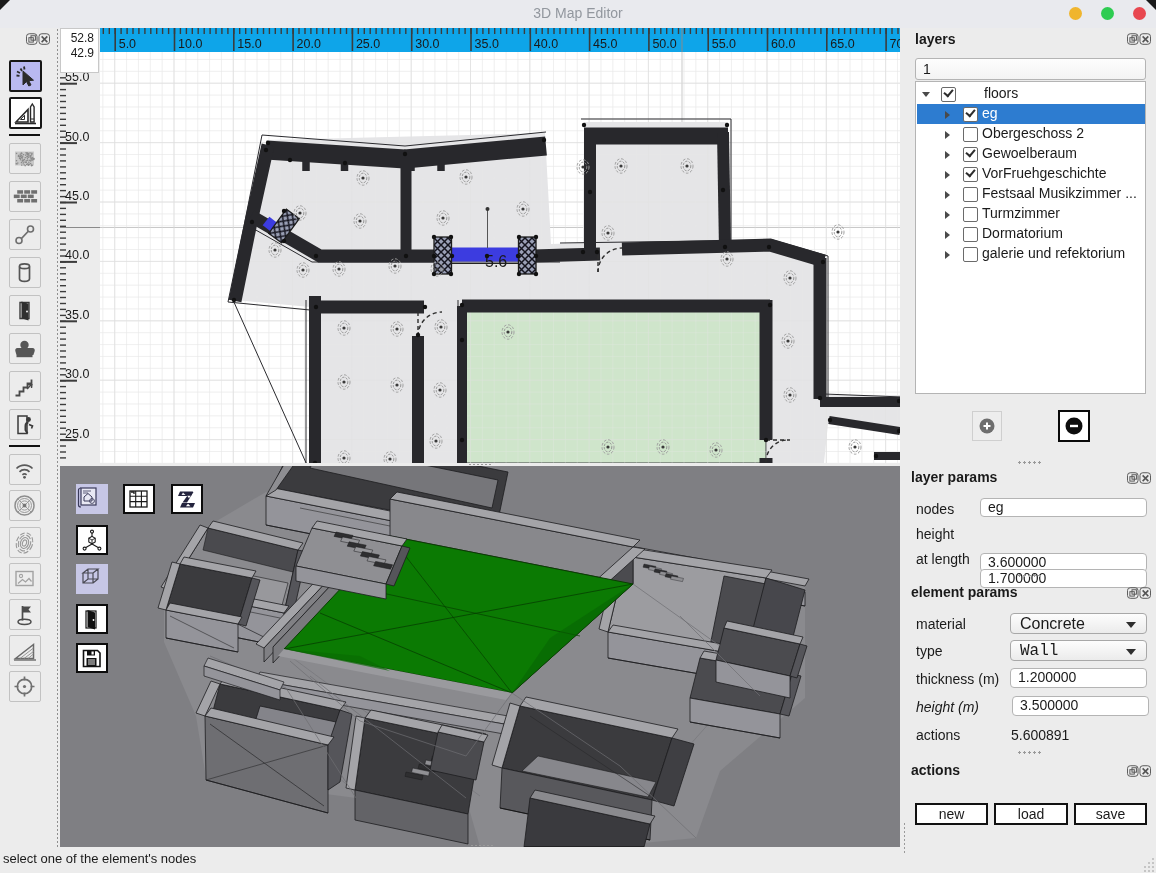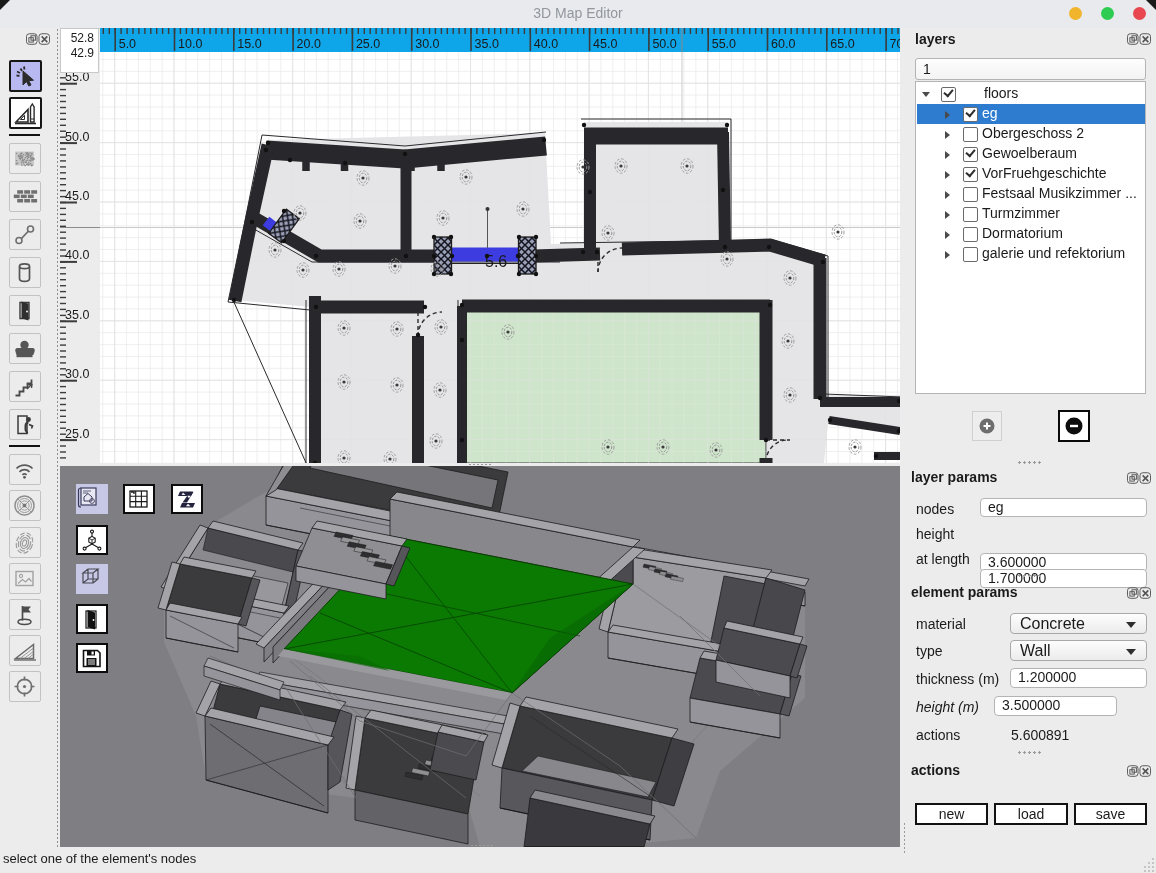--- a/index.html
+++ b/index.html
@@ -959,25 +959,25 @@
         <rect x="0.5" y="0.5" width="11" height="11" rx="3"></rect>
         <rect x="3" y="4.6" width="4.6" height="4.6"></rect>
         <rect x="5.2" y="2.6" width="4.6" height="4.6"></rect>
         <rect x="13.5" y="0.5" width="11" height="11" rx="3"></rect>
         <path d="M16.3 3.3L22.2 9.2M22.2 3.3L16.3 9.2" stroke-width="1.7"></path>
       </g>
     </svg>
  <div class="lbl" style="left:16px;top:588px;">material</div>
  <div class="combo" style="left:110px;top:585px;width:137px;height:21px;">Concrete<span class="carr"></span></div>
  <div class="lbl" style="left:16px;top:615px;">type</div>
- <div class="combo" style="left:110px;top:612px;width:137px;height:21px;">Wall<span class="carr"></span></div>
+ <div class="combo" style="left:110px;top:612px;width:137px;height:21px;font-family:Liberation Mono, monospace;">Wall<span class="carr"></span></div>
  <div class="lbl" style="left:16px;top:643px;">thickness (m)</div>
  <div class="input" style="left:110px;top:640px;width:137px;height:20px;">1.200000</div>
  <div class="lbl" style="left:16px;top:671px;font-style:italic;">height (m)</div>
- <div class="input" style="left:94px;top:668px;width:123px;height:20px;">3.500000</div>
+ <div class="input" style="left:112px;top:668px;width:137px;height:20px;">3.500000</div>
  <div class="lbl" style="left:16px;top:699px;">actions</div>
  <div class="lbl" style="left:111px;top:699px;">5.600891</div>
  <div class="dots abs" style="left:117px;top:723px;"></div>
 
  <div class="phead" style="left:11px;top:734px;">actions</div>
  <svg class="hico" style="left:227px;top:737px;" width="25" height="13" viewBox="0 0 25 13">
       <g fill="none" stroke="#555">
         <rect x="0.5" y="0.5" width="11" height="11" rx="3"></rect>
         <rect x="3" y="4.6" width="4.6" height="4.6"></rect>
         <rect x="5.2" y="2.6" width="4.6" height="4.6"></rect>

